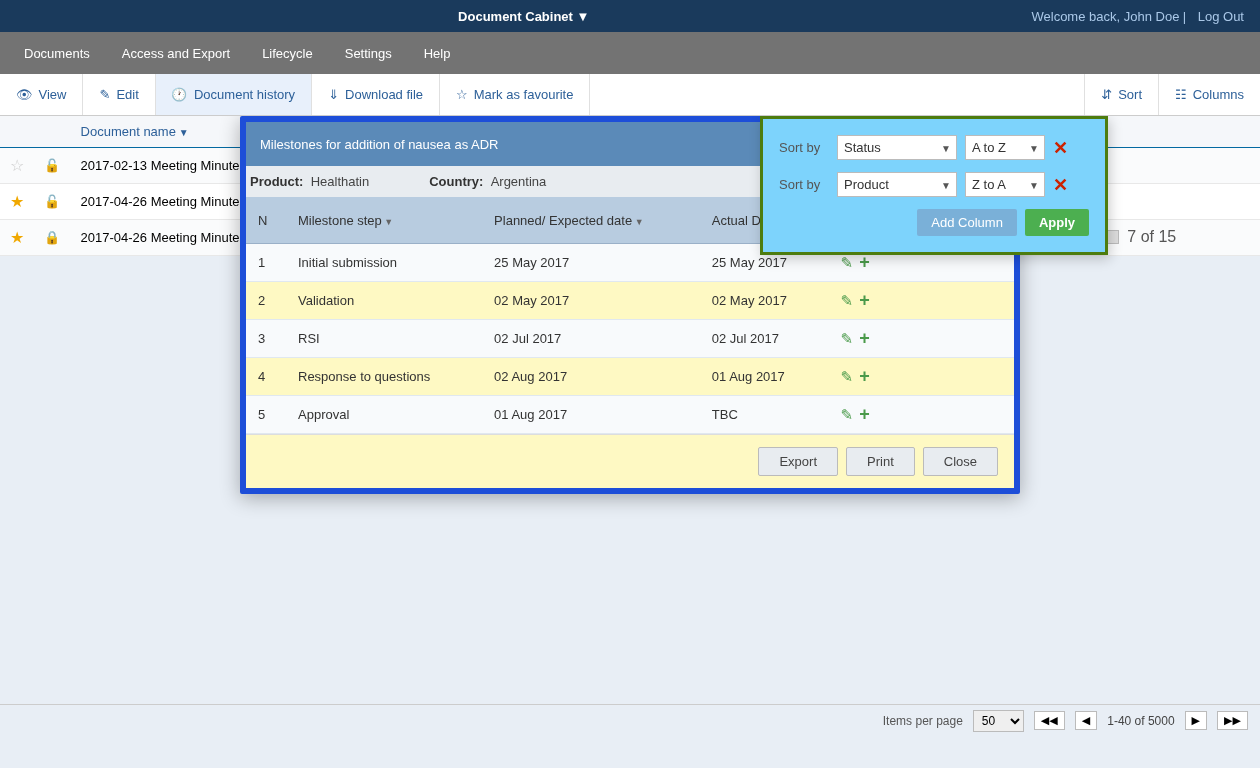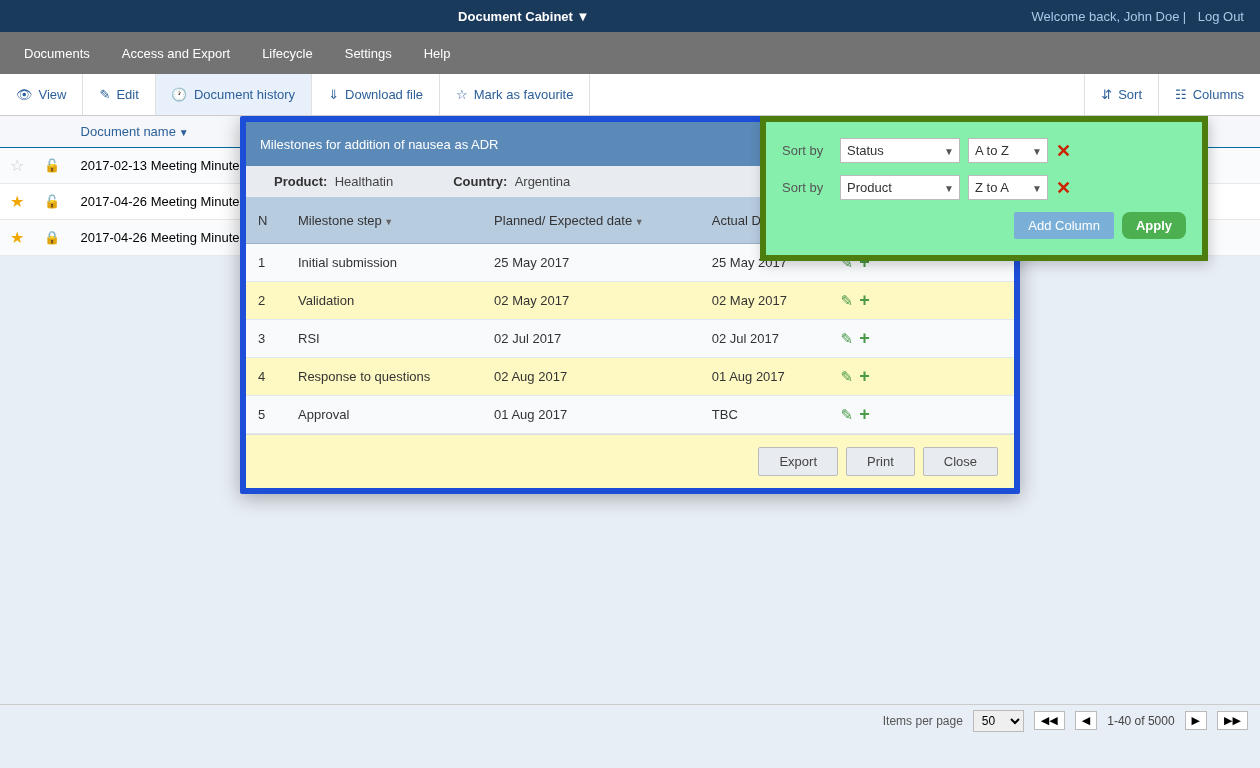--- a/index.html
+++ b/index.html
@@ -125,26 +125,26 @@
     .star-empty { color: #ccc; font-size: 16px; }
     .star-filled { color: #f0a800; font-size: 16px; }
     .lock-icon { color: #888; font-size: 13px; }
     .lock-locked { color: #555; }
 
     
     .sort-popup {
       position: absolute;
       top: 0;
       left: 760px;
-      background: #86efac;
-      border: 6px solid #4d7c0f;
+      background: #7dd3fc;
+      border: 3px solid #4d7c0f;
       box-shadow: 2px 4px 12px rgba(0,0,0,0.2);
       padding: 16px;
       z-index: 100;
-      width: 448px;
+      width: 348px;
     }
     .sort-row {
       display: flex;
       align-items: center;
       gap: 8px;
       margin-bottom: 12px;
     }
     .sort-label { color: #555; width: 50px; }
     .sort-select {
       border: 1px solid #bbb;
@@ -181,21 +181,21 @@
       padding: 6px 14px;
       cursor: pointer;
       border-radius: 2px;
     }
     .btn-apply {
       background: #4caf50;
       color: white;
       border: none;
       padding: 6px 14px;
       cursor: pointer;
-      border-radius: 8px;
+      border-radius: 2px;
       font-weight: bold;
     }
 
     
     .pagination-bar {
       background: #e8eef5;
       border-top: 1px solid #ccc;
       height: 32px;
       display: flex;
       align-items: center;
@@ -255,21 +255,21 @@
       height: 24px;
       font-size: 16px;
       cursor: pointer;
       display: flex;
       align-items: center;
       justify-content: center;
       border-radius: 2px;
     }
     .modal-info-bar {
       background: #e8ecf0;
-      padding: 8px 28px;
+      padding: 8px 4px;
       display: flex;
       gap: 60px;
       font-size: 13px;
       color: #444;
     }
     .modal-info-bar span b { color: #333; }
     .modal-table-area { padding: 0; }
     .modal-table {
       width: 100%;
       border-collapse: collapse;

